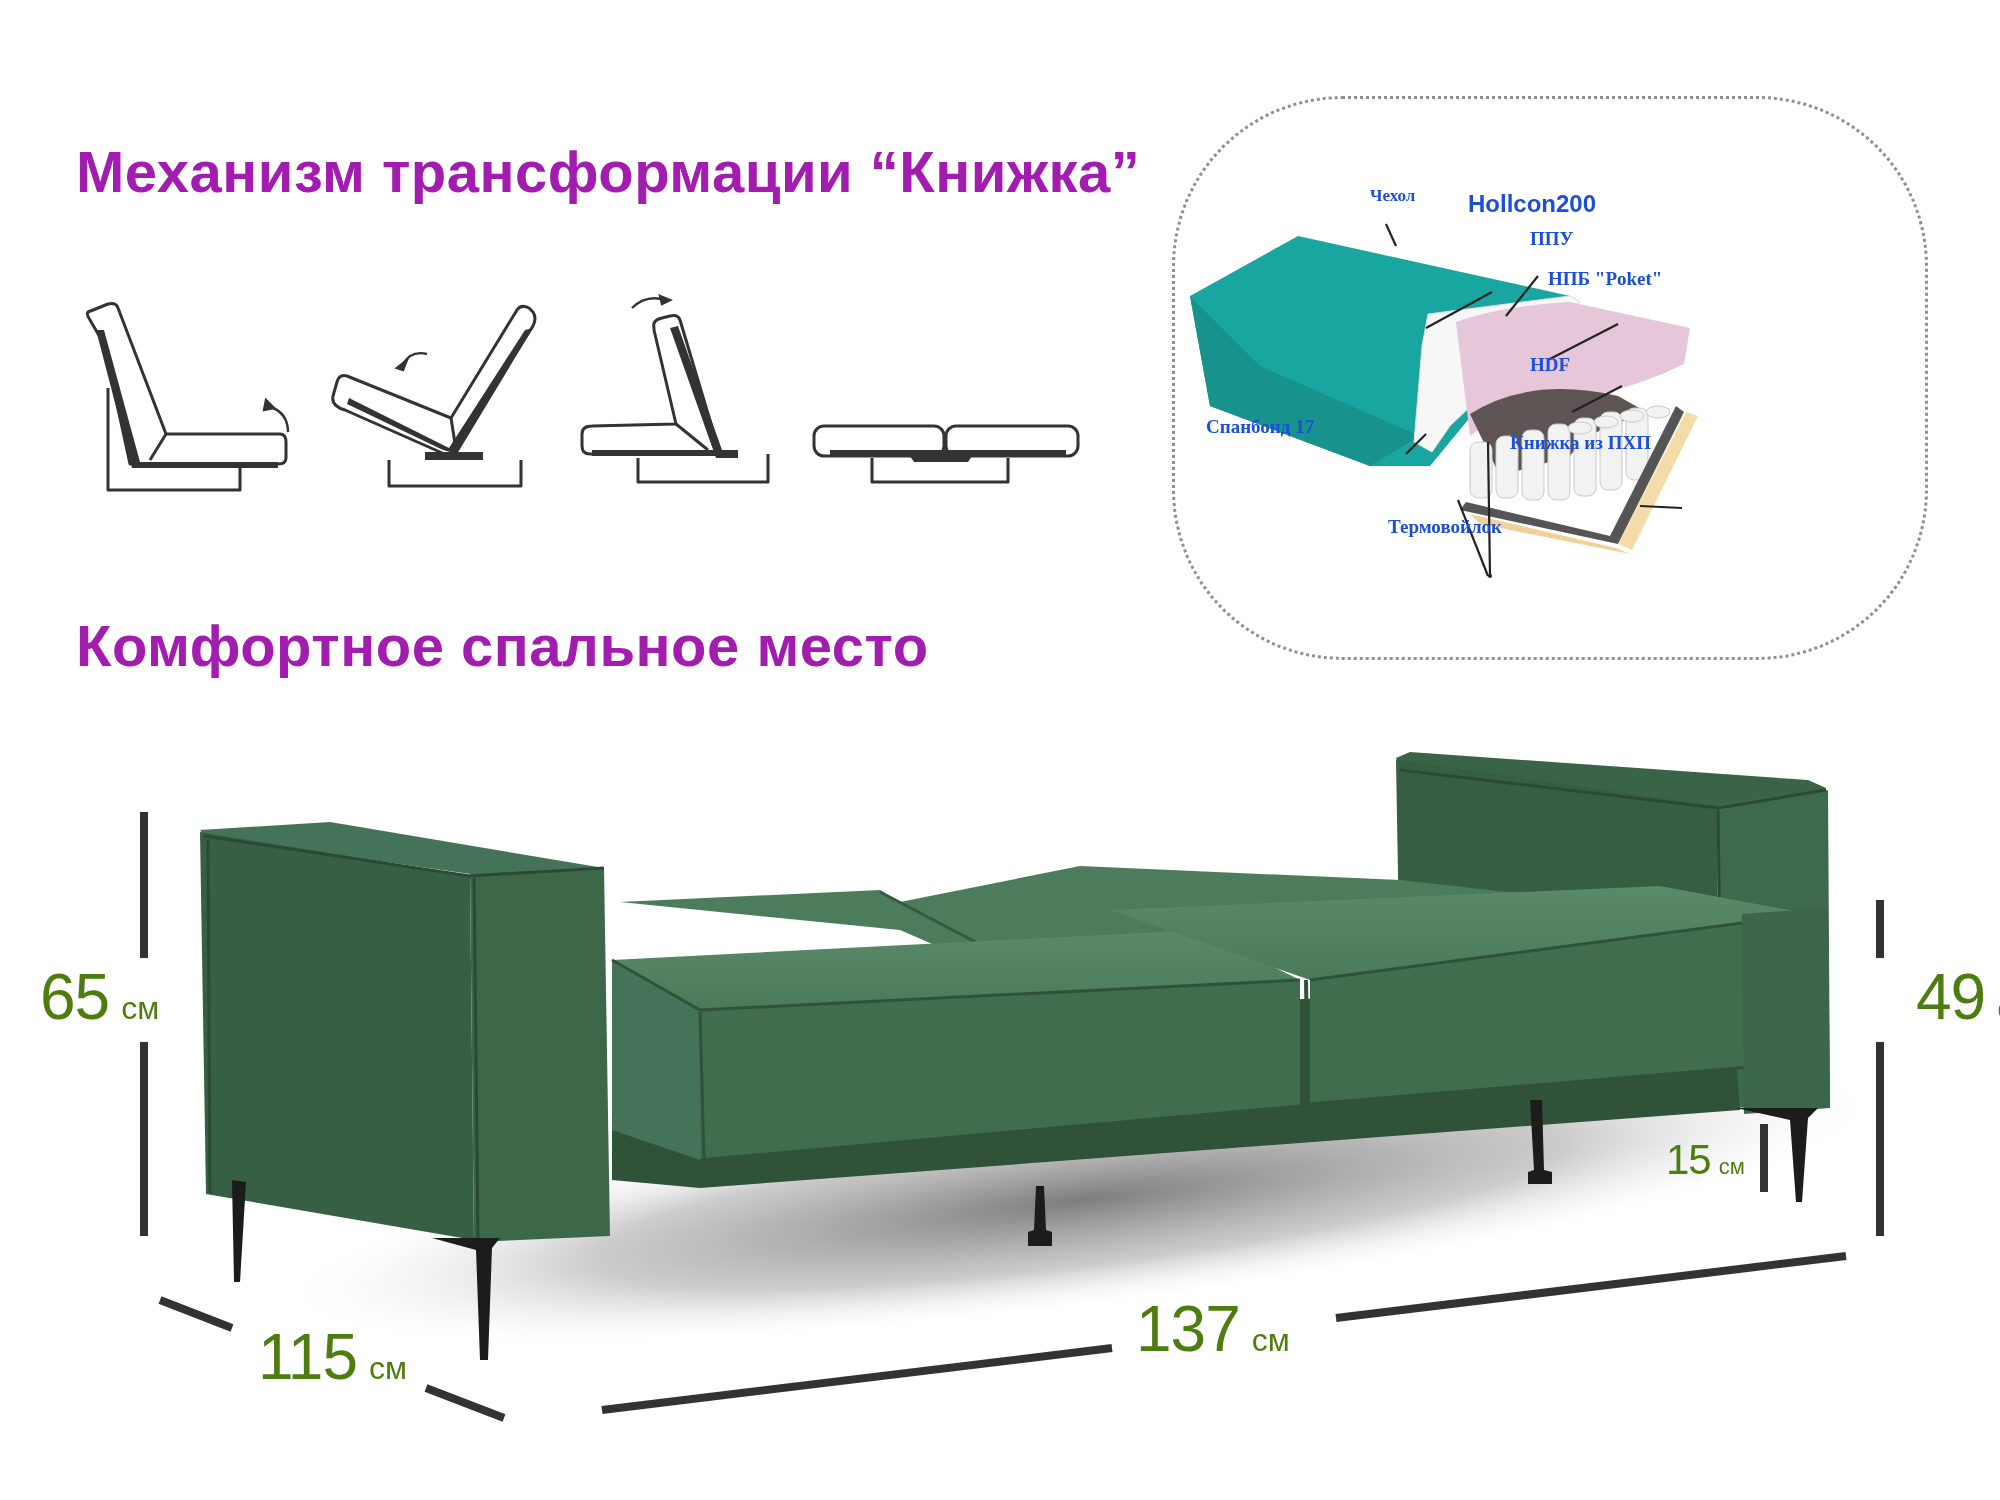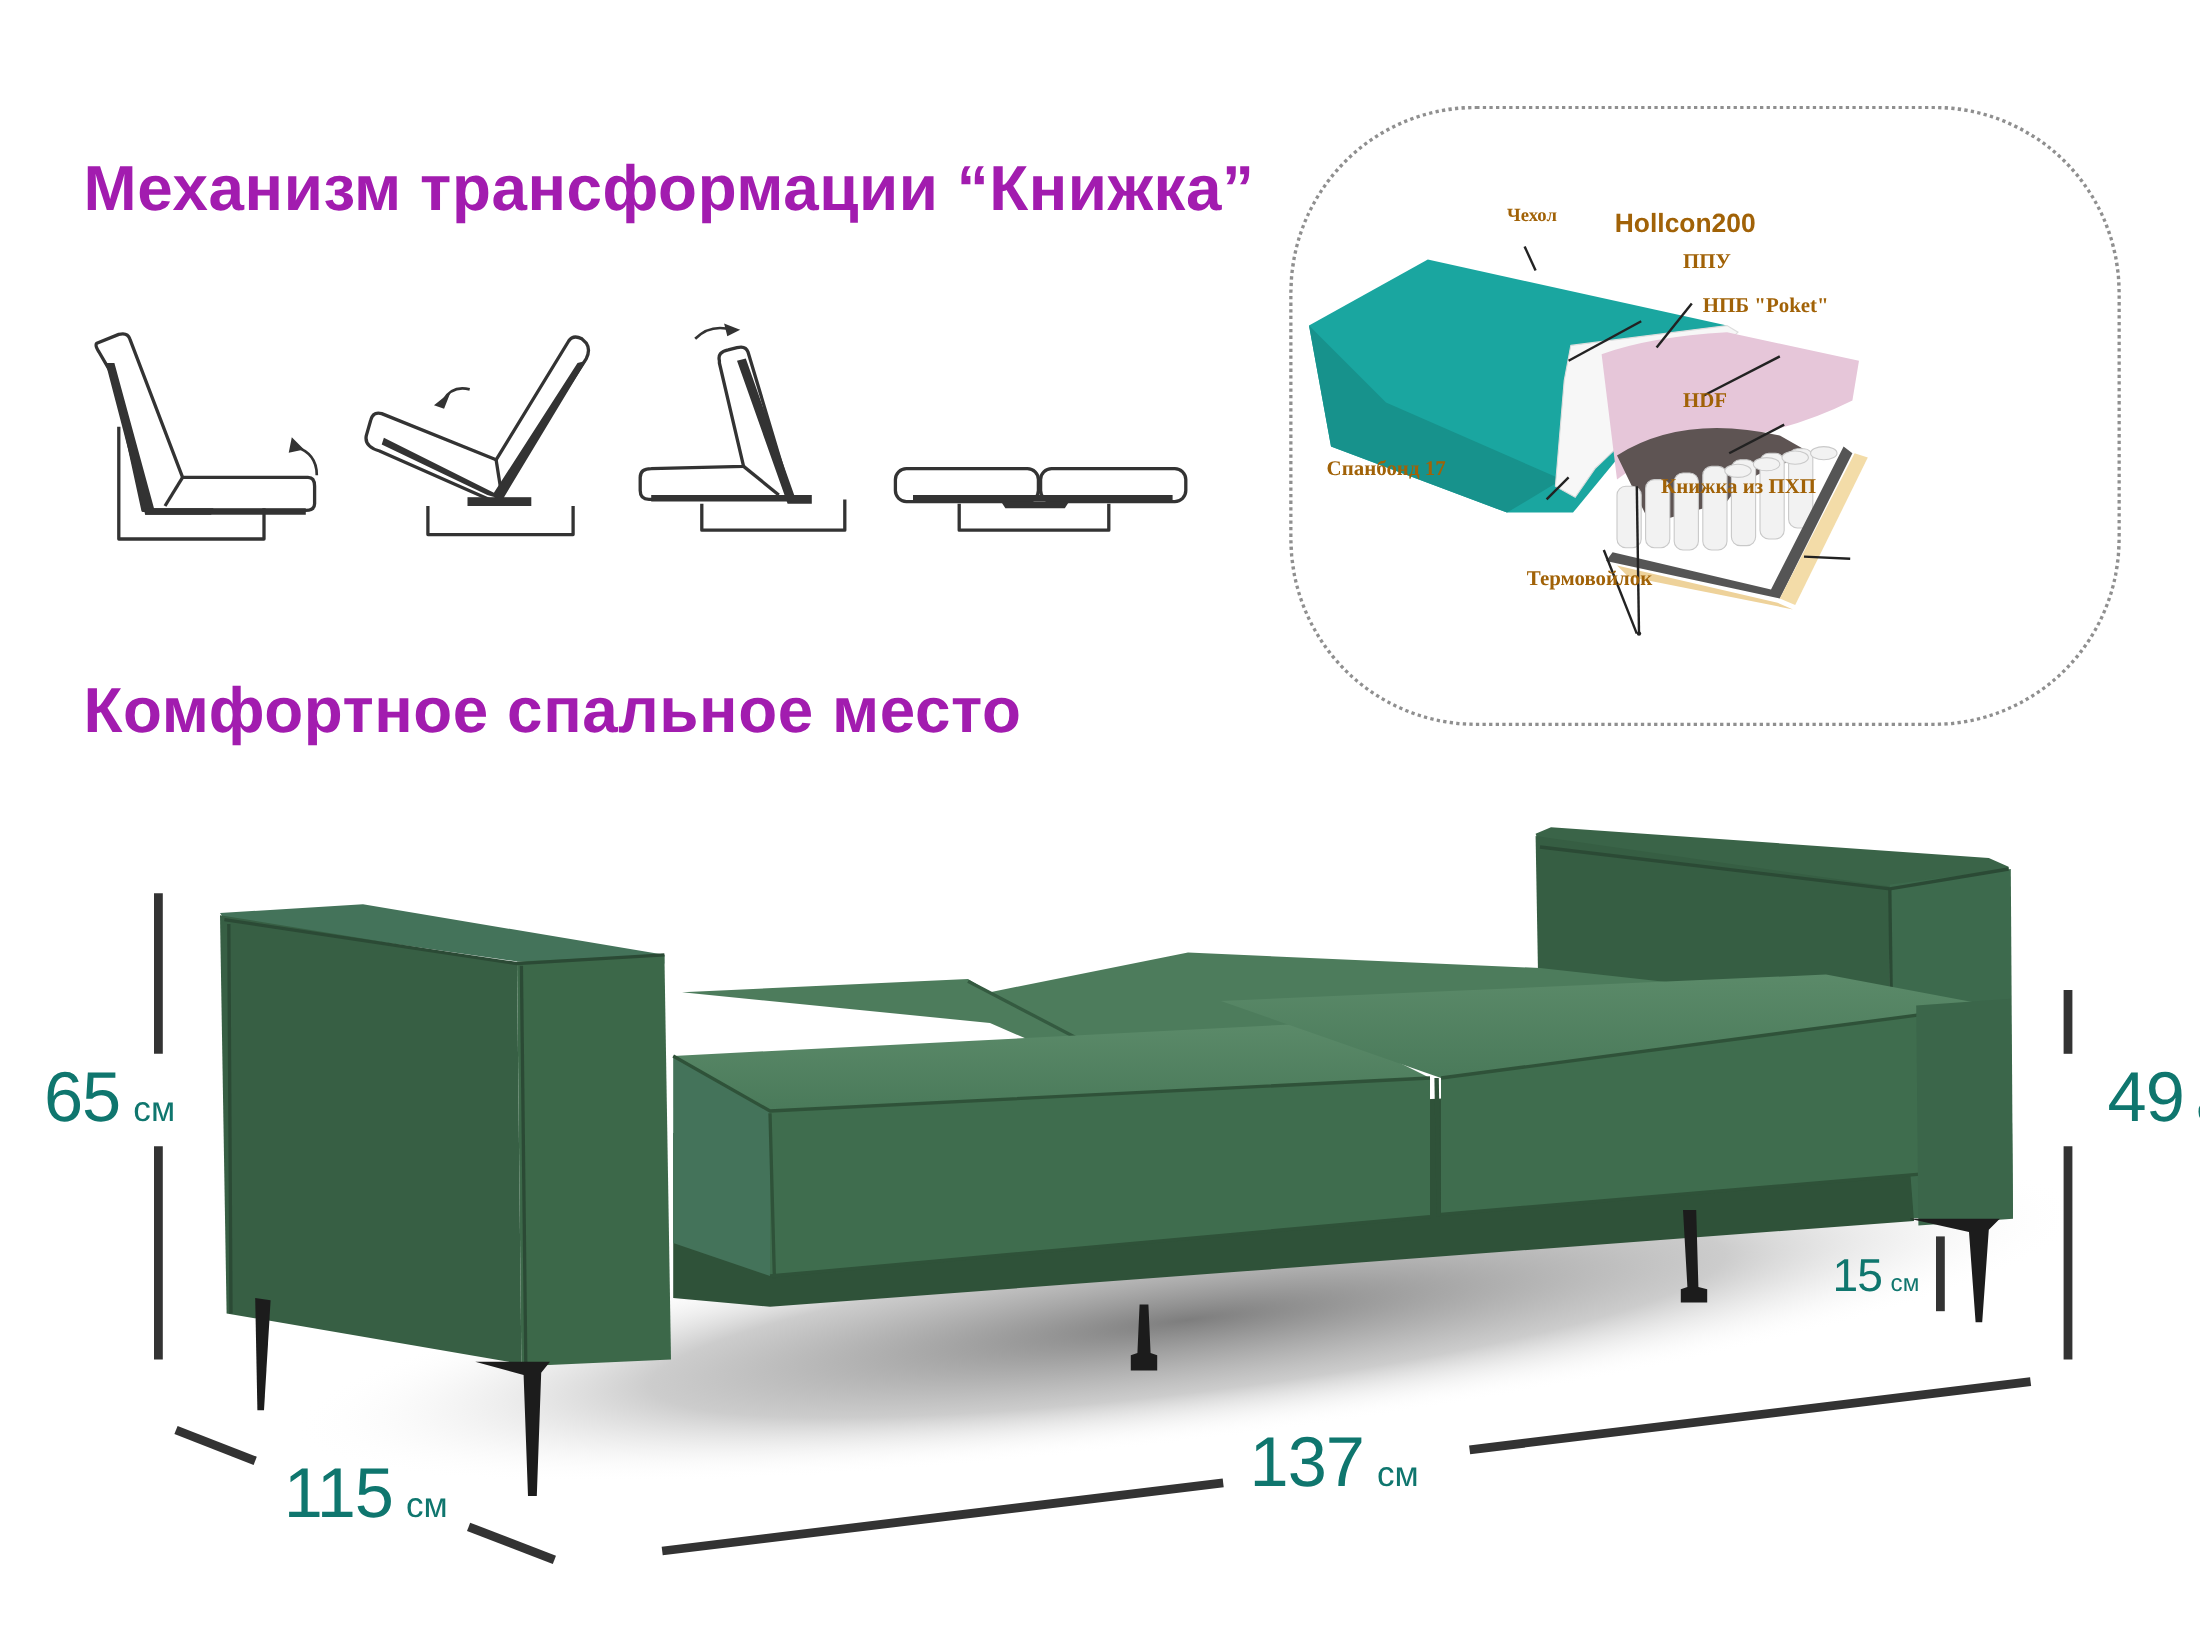--- a/index.html
+++ b/index.html
@@ -6,24 +6,24 @@
   body { width: 2000px; height: 1500px; position: relative; overflow: hidden;
          font-family: "Liberation Sans", "DejaVu Sans", sans-serif; color: #333333; }
   .heading { position: absolute; font-size: 58px; font-weight: 700; color: #a21caf;
              letter-spacing: 0.5px; white-space: nowrap; }
   #h1 { left: 76px; top: 138px; }
   #h2 { left: 76px; top: 612px; }
   .mech { position: absolute; top: 290px; }
   .panel { position: absolute; left: 1172px; top: 96px; width: 756px; height: 564px;
            border: 3px dotted #8f8f8f; border-radius: 170px; box-sizing: border-box; }
   .mlabel { position: absolute; font-family: "Liberation Serif", "DejaVu Serif", serif;
-            font-weight: 700; font-size: 19px; color: #a16207; white-space: nowrap; }
+            font-weight: 700; font-size: 19px; color: #1d4ed8; white-space: nowrap; }
   .mlabel.sans { font-family: "Liberation Sans", "DejaVu Sans", sans-serif; font-size: 24px; }
   .dim { position: absolute; white-space: nowrap; font-family: "Liberation Sans", "DejaVu Sans", sans-serif;
-         font-weight: 400; color: #0f766e; }
+         font-weight: 400; color: #4d7c0f; }
   .dim .num { font-size: 64px; letter-spacing: -1px; }
   .dim .unit { font-size: 32px; margin-left: 12px; }
   .dim.small .num { font-size: 42px; }
   .dim.small .unit { font-size: 22px; margin-left: 8px; }
   svg { position: absolute; overflow: visible; }
 </style>
 </head>
 <body>
 
 <div id="h1" class="heading">Механизм трансформации “Книжка”</div>

